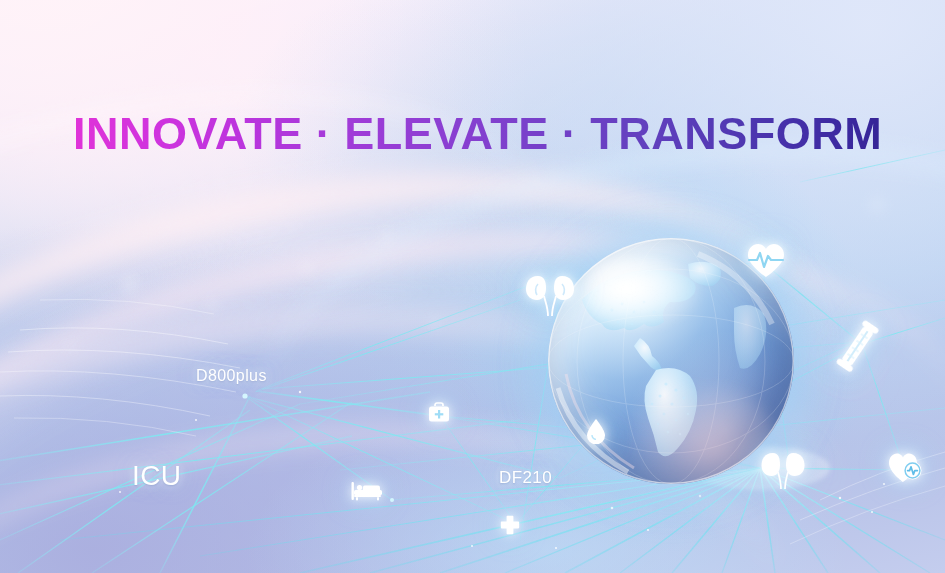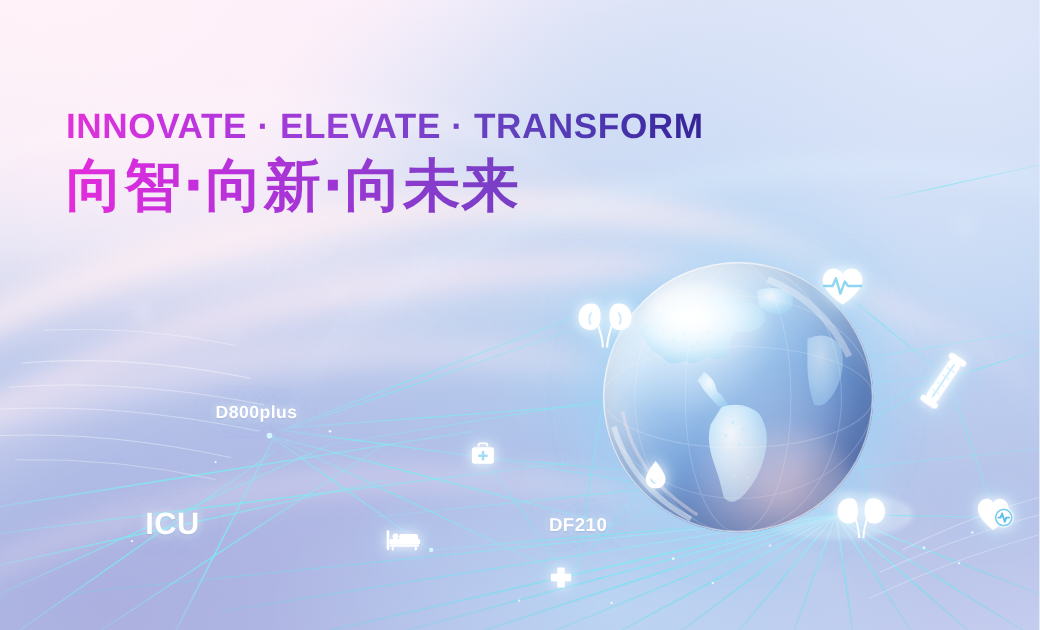--- a/index.html
+++ b/index.html
@@ -121,34 +121,34 @@
     filter:blur(7px);
   }
   #continents{position:absolute;inset:0;}
 
   
   .ico{position:absolute;}
   .ico svg{display:block;filter:drop-shadow(0 0 6px rgba(255,255,255,.95)) drop-shadow(0 0 14px rgba(170,220,250,.8));}
 
   
   .plabel{
-    position:absolute;color:#ffffff;font-weight:bold;
+    position:absolute;color:#ffffff;font-weight:normal;
     letter-spacing:.4px;
     text-shadow:0 0 8px rgba(255,255,255,.65),0 0 18px rgba(180,225,255,.55),0 1px 2px rgba(80,110,170,.35);
     white-space:nowrap;
   }
   #label-d800{left:196px;top:367px;font-size:16px;}
   #label-icu{left:132px;top:460px;font-size:28px;}
   #label-df210{left:499px;top:468px;font-size:17px;}
 
   
   #text-block{position:absolute;left:60px;top:98px;}
   #headline{
-    font-size:32px;font-weight:bold;letter-spacing:.5px;line-height:1;
-    margin:0;white-space:nowrap;
+    font-size:45px;font-weight:bold;letter-spacing:.5px;line-height:1;
+    margin:13px;white-space:nowrap;
     background:linear-gradient(90deg,
       #e033d8 0%, #d033de 10%, #b935dd 22%, #a13bd8 34%,
       #8b3fd2 46%, #7640c9 58%, #6340bf 70%, #5038b2 82%, #3d2aa2 94%, #362596 100%);
     -webkit-background-clip:text;background-clip:text;
     -webkit-text-fill-color:transparent;color:transparent;
   }
   #subhead{
     margin:12px 0 0 0;
     font-size:52px;font-weight:bold;line-height:1.06;white-space:nowrap;
     letter-spacing:1px;
@@ -473,16 +473,15 @@
       <path d="M19.6 18.6 H21.6 L23 14.8 L25.4 22.4 L26.8 18.6 H29.4" stroke="#5fbde8" stroke-width="1.7" fill="none" stroke-linecap="round" stroke-linejoin="round"></path>
     </svg>
   </div>
 
   <div class="plabel" id="label-d800">D800plus</div>
   <div class="plabel" id="label-icu">ICU</div>
   <div class="plabel" id="label-df210">DF210</div>
 
   <div id="text-block">
     <h1 id="headline">INNOVATE · ELEVATE · TRANSFORM</h1>
-    <h2 id="subhead">向智·向新·向未来</h2>
   </div>
 
 </div>
 
 </body></html>

